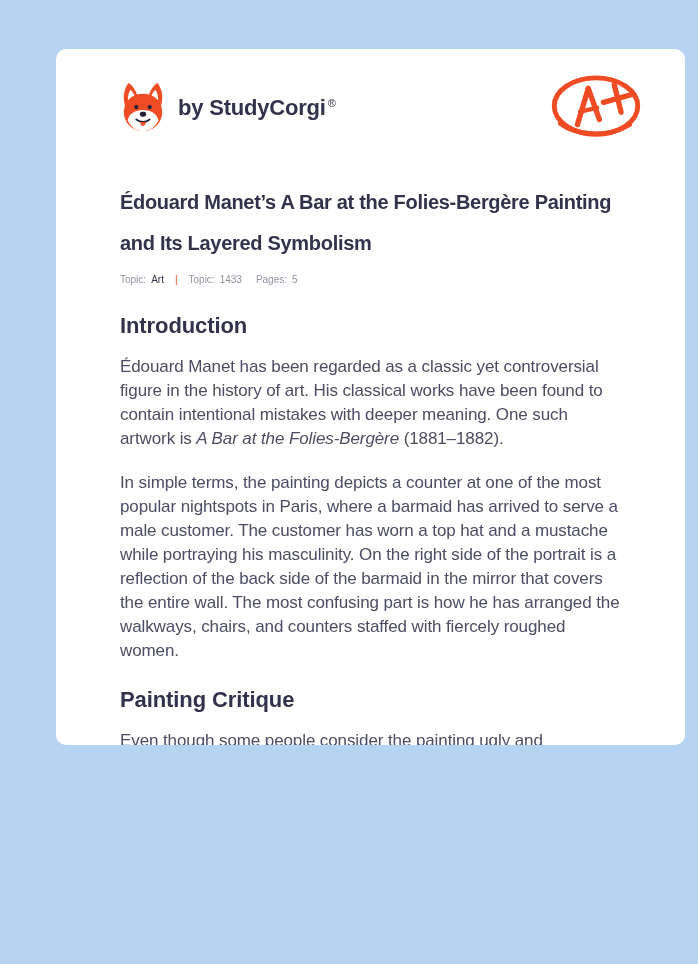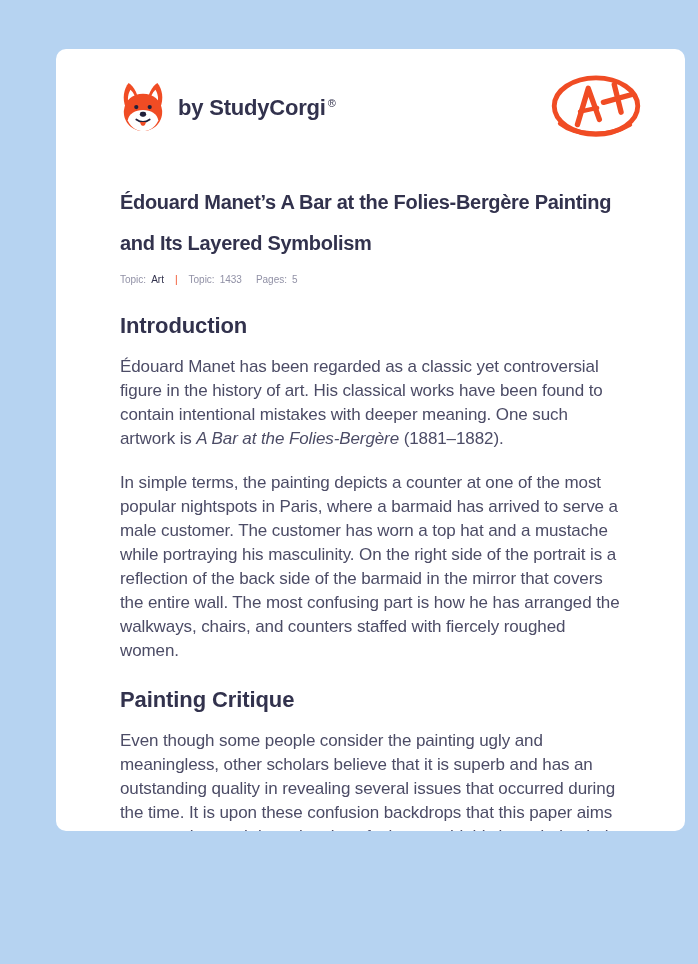--- a/index.html
+++ b/index.html
@@ -13,21 +13,21 @@
   html, body { margin: 0; padding: 0; }
   body {
     width: 698px; height: 964px;
     background: var(--background);
     font-family: "Liberation Sans", sans-serif;
     position: relative;
     overflow: hidden;
   }
   .card {
     position: absolute; left: 56px; top: 49px;
-    width: 629px; height: 782px;
+    width: 629px; height: 696px;
     background: var(--card);
     border-radius: 10px;
     padding: 26px 64px 16px;
     box-sizing: border-box;
     overflow: hidden;
   }
   .header {
     display: flex; align-items: center; justify-content: space-between;
     height: 66px; margin-right: -22px;
   }

